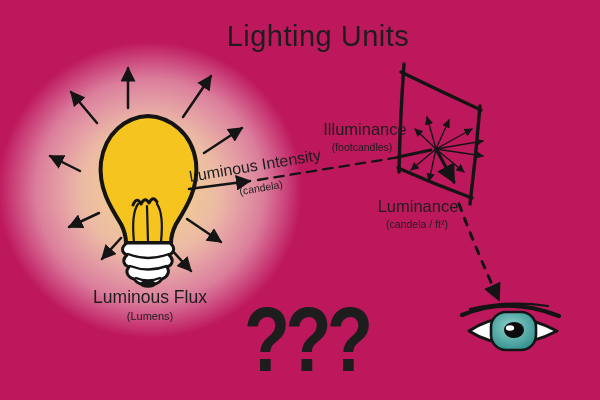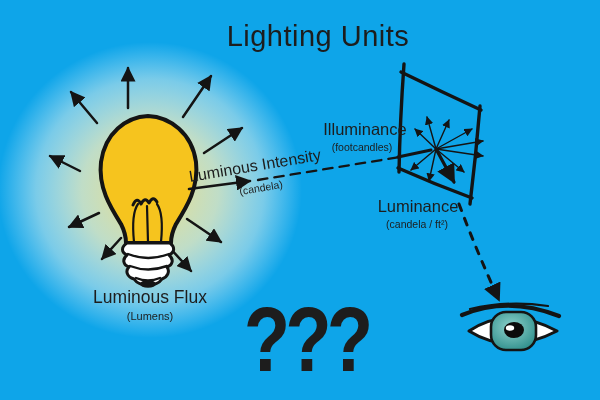--- a/index.html
+++ b/index.html
@@ -1,16 +1,16 @@
 <!DOCTYPE html>
 <html><head>
 <meta charset="utf-8">
 <style>
   html,body{margin:0;padding:0;background:#ffffff;}
-  .stage{position:relative;width:600px;height:400px;background:#0ea5e9;overflow:hidden;}
+  .stage{position:relative;width:600px;height:400px;background:#be185d;overflow:hidden;}
   svg{display:block;}
   text{font-family:"Liberation Sans",sans-serif;fill:#1d1d1d;}
   .ln{stroke:#141414;fill:none;stroke-linecap:round;stroke-linejoin:round;}
   .title-t{font-size:29px;letter-spacing:0.5px;}
   .lbl{font-size:16.5px;}
   .lbl-big{font-size:17.5px;}
   .unit{font-size:10.5px;}
   .unit-big{font-size:11px;}
   .qmarks{font-size:76px;font-weight:bold;letter-spacing:-5px;}
 </style>

